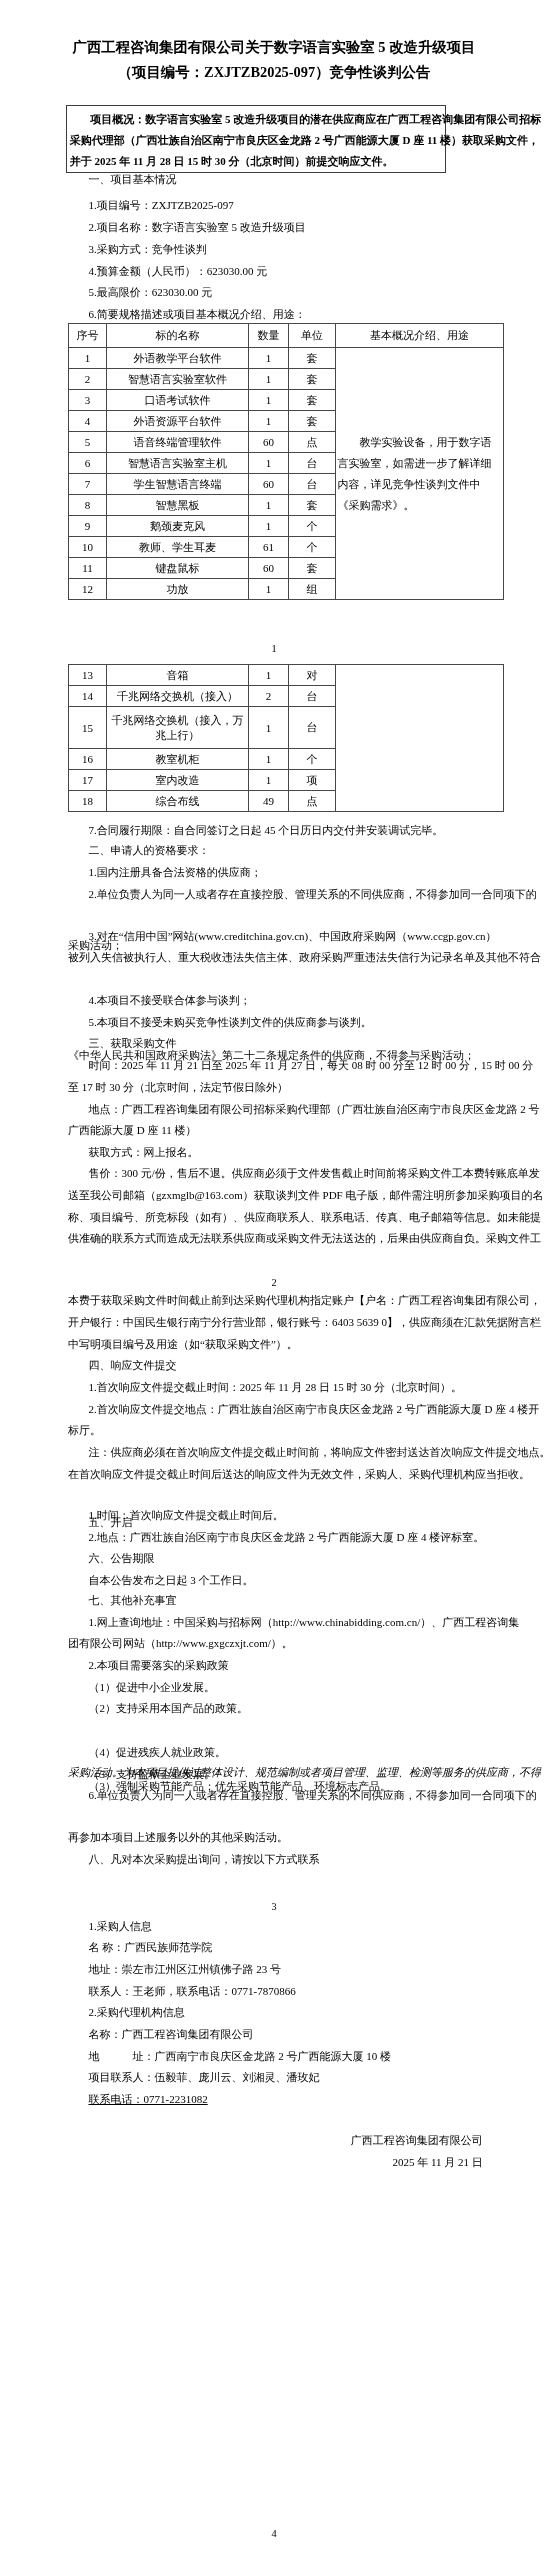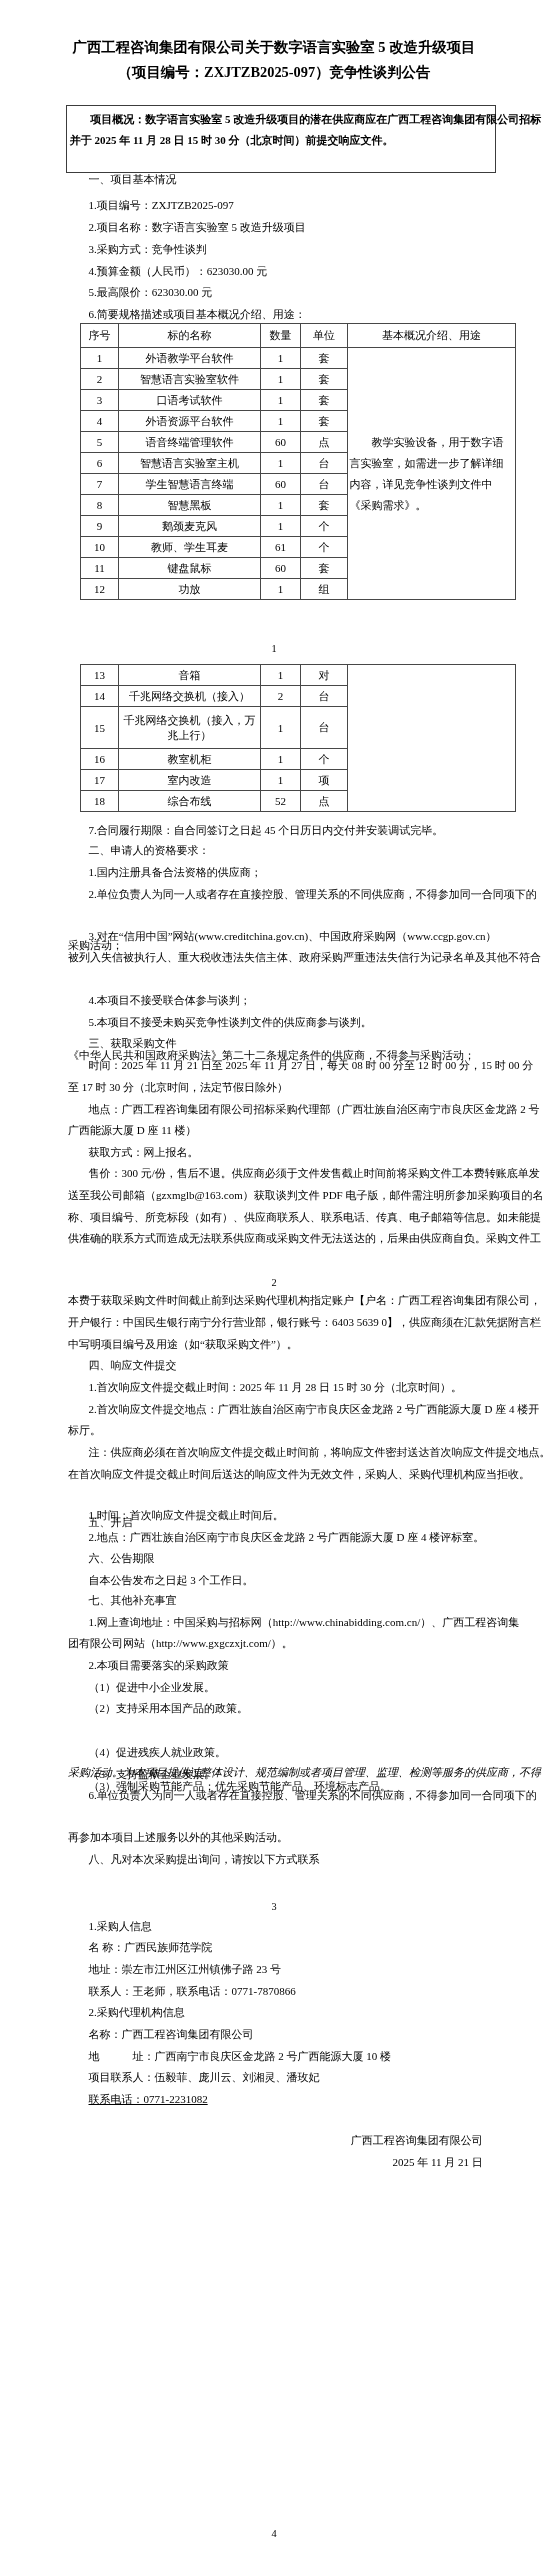--- a/index.html
+++ b/index.html
@@ -20,21 +20,21 @@
     text-align:center;
     font-size:14.4px;
     font-weight:bold;
     line-height:25px;
     white-space:nowrap;
   }
   .overview-box{
     position:absolute;
     left:66px;
     top:105px;
-    width:430px;
+    width:380px;
     height:68px;
     border:0.7px solid #3c3c3c;
     box-sizing:border-box;
     padding:2.7px 4.1px 0 2.7px;
   }
   .overview-box .bline{
     font-size:11px;
     font-weight:bold;
     line-height:21px;
     white-space:nowrap;
@@ -49,21 +49,21 @@
     line-height:22px;
     white-space:nowrap;
   }
   .line.ind{text-indent:20.5px;}
   .line.pn{
     left:0;width:548px;text-align:center;font-size:10.3px;text-indent:0;
   }
   .line.sig{text-align:right;padding-right:8.2px;box-sizing:border-box;}
   table.items{
     position:absolute;
-    left:80px;
+    left:68px;
     width:435px;
     border-collapse:collapse;
     table-layout:fixed;
     font-size:11px;
   }
   table.items th,table.items td{
     border:0.7px solid #474747;
     text-align:center;
     vertical-align:middle;
     font-weight:normal;
@@ -85,20 +85,21 @@
 </head>
 <body>
 
 <div class="page">
 
   <div class="title-line" style="top:35px">广西工程咨询集团有限公司关于数字语言实验室 5 改造升级项目</div>
   <div class="title-line" style="top:60px">（项目编号：ZXJTZB2025-097）竞争性谈判公告</div>
 
   <div class="overview-box">
     <div class="bline first">项目概况：数字语言实验室 5 改造升级项目的潜在供应商应在广西工程咨询集团有限公司招标</div>
+    <div class="bline">采购代理部（广西壮族自治区南宁市良庆区金龙路 2 号广西能源大厦 D 座 11 楼）获取采购文件，</div>
     <div class="bline">并于 2025 年 11 月 28 日 15 时 30 分（北京时间）前提交响应文件。</div>
   </div>
 
   <table class="items" id="table1" style="top:323px">
     <colgroup>
       <col style="width:38px">
         <col style="width:142px">
         <col style="width:40px">
       <col style="width:47px">
         <col style="width:168px">
@@ -227,21 +228,21 @@
         </tr>
         <tr>
           <td>17</td>
           <td>室内改造</td>
           <td>1</td>
           <td>项</td>
         </tr>
         <tr>
           <td>18</td>
           <td>综合布线</td>
-          <td>52</td>
+          <td>49</td>
           <td>点</td>
         </tr>
       </tbody>
   </table>
 
   <div>
       <div class="line ind" style="top: 168px;">一、项目基本情况</div>
       <div class="line ind" style="top: 194px;">1.项目编号：ZXJTZB2025-097</div>
       <div class="line ind" style="top: 216px;">2.项目名称：数字语言实验室 5 改造升级项目</div>
       <div class="line ind" style="top: 238px;">3.采购方式：竞争性谈判</div>

